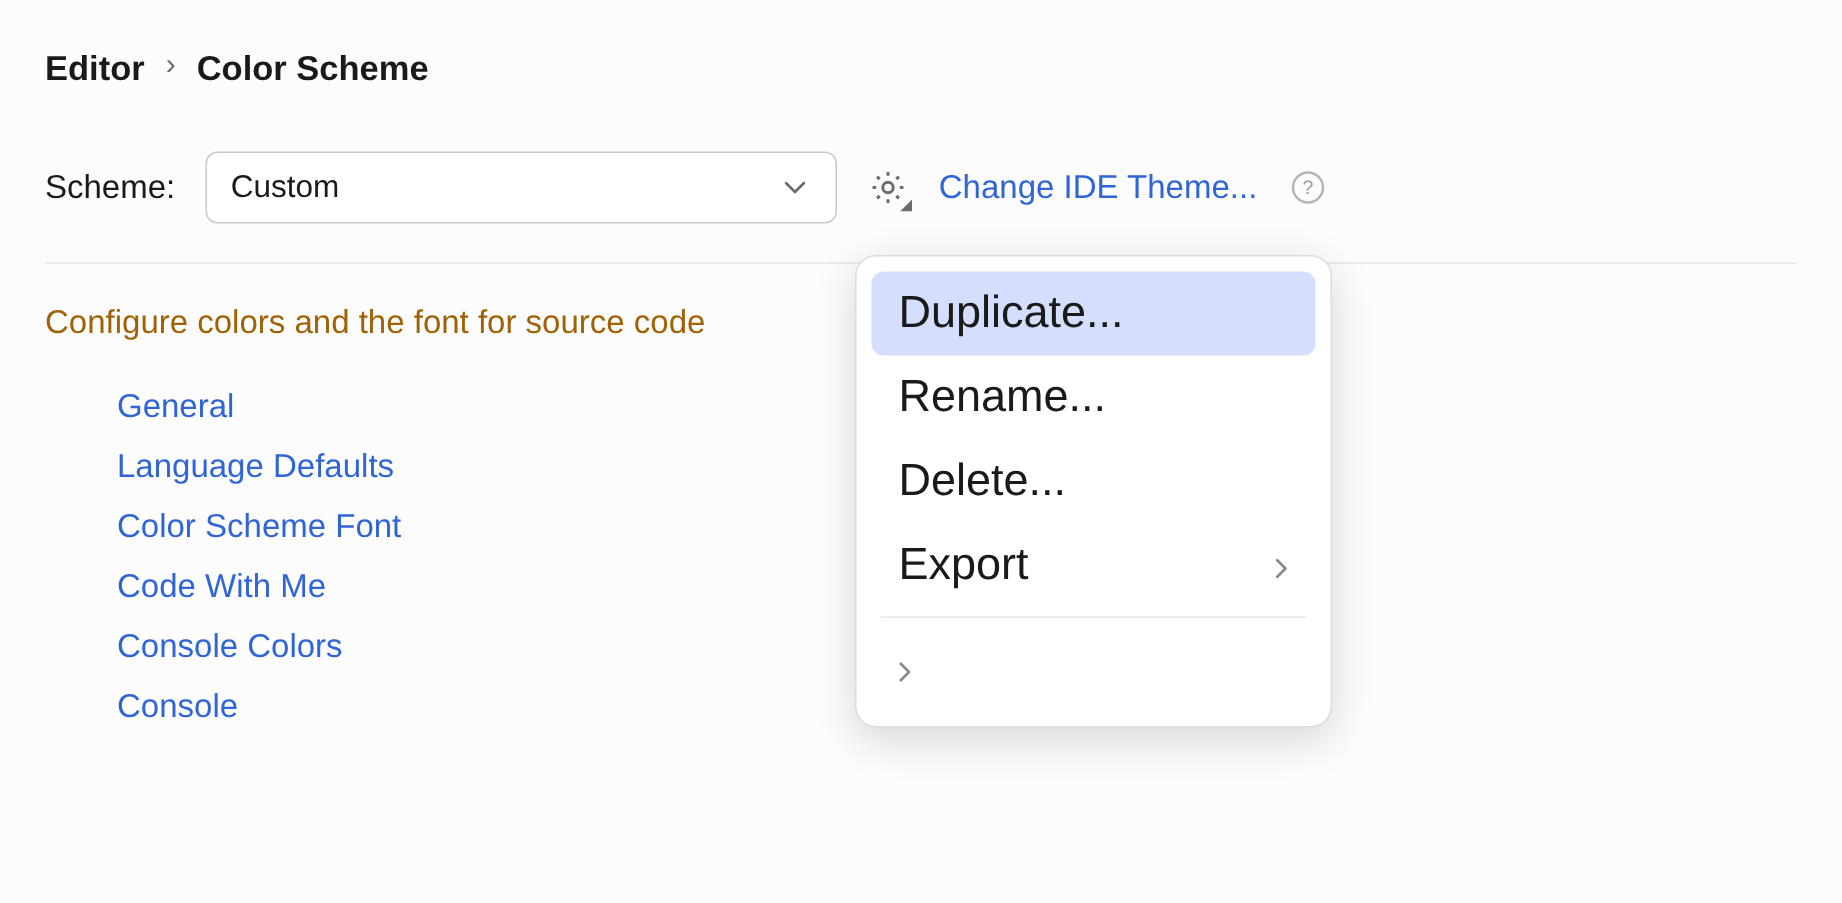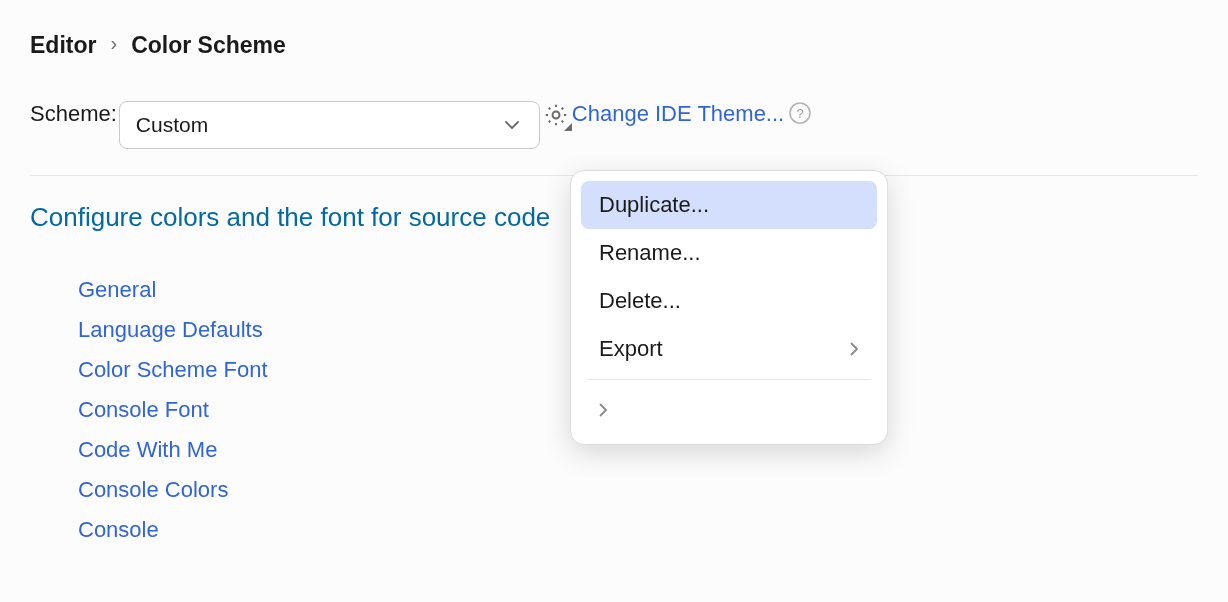--- a/index.html
+++ b/index.html
@@ -27,22 +27,22 @@
       font-weight: 700;
       margin-bottom: 42px;
     }
     .breadcrumb-sep {
       color: #6b6b6b;
       font-weight: 400;
       font-size: 20px;
     }
     .scheme-row {
       display: flex;
-      align-items: flex-start;
-      gap: 2px;
+      align-items: center;
+      gap: 20px;
       margin-bottom: 26px;
     }
     .scheme-label {
       font-size: 22px;
       font-weight: 400;
     }
     .scheme-select {
       width: 421px;
       height: 48px;
       border: 1.5px solid #c9c9c9;
@@ -88,23 +88,23 @@
       color: #9a9a9a;
       cursor: pointer;
       margin-left: 2px;
     }
     .divider {
       border: none;
       border-top: 1px solid #e6e6e6;
       margin: 0 0 26px 0;
     }
     .description {
-      font-size: 26px;
-      color: #0369a1;
-      margin-bottom: 44px;
+      font-size: 22px;
+      color: #a16207;
+      margin-bottom: 30px;
     }
     .tree-list {
       padding-left: 48px;
       display: flex;
       flex-direction: column;
       gap: 14px;
     }
     .tree-item {
       font-size: 22px;
       color: #3065d6;
@@ -115,21 +115,21 @@
       top: 170px;
       left: 570px;
       width: 318px;
       background: #ffffff;
       border: 1px solid #dcdcdc;
       border-radius: 14px;
       box-shadow: 0 8px 28px rgba(0,0,0,0.15);
       padding: 10px 10px;
     }
     .popup-item {
-      font-size: 22px;
+      font-size: 30px;
       padding: 11px 18px;
       border-radius: 8px;
       cursor: pointer;
       display: flex;
       align-items: center;
       justify-content: space-between;
     }
     .popup-item.selected {
       background: #d3dffc;
     }
@@ -186,21 +186,20 @@
   </div>
 
   <hr class="divider">
 
   <div class="description">Configure colors and the font for source code</div>
 
   <div class="tree-list">
     <div class="tree-item">General</div>
     <div class="tree-item">Language Defaults</div>
     <div class="tree-item">Color Scheme Font</div>
-    <div class="tree-item">Console Font</div>
     <div class="tree-item">Code With Me</div>
     <div class="tree-item">Console Colors</div>
     <div class="tree-item">Console</div>
   </div>
 
   <div class="popup">
     <div class="popup-item selected">
       <span>Duplicate...</span>
     </div>
     <div class="popup-item">

